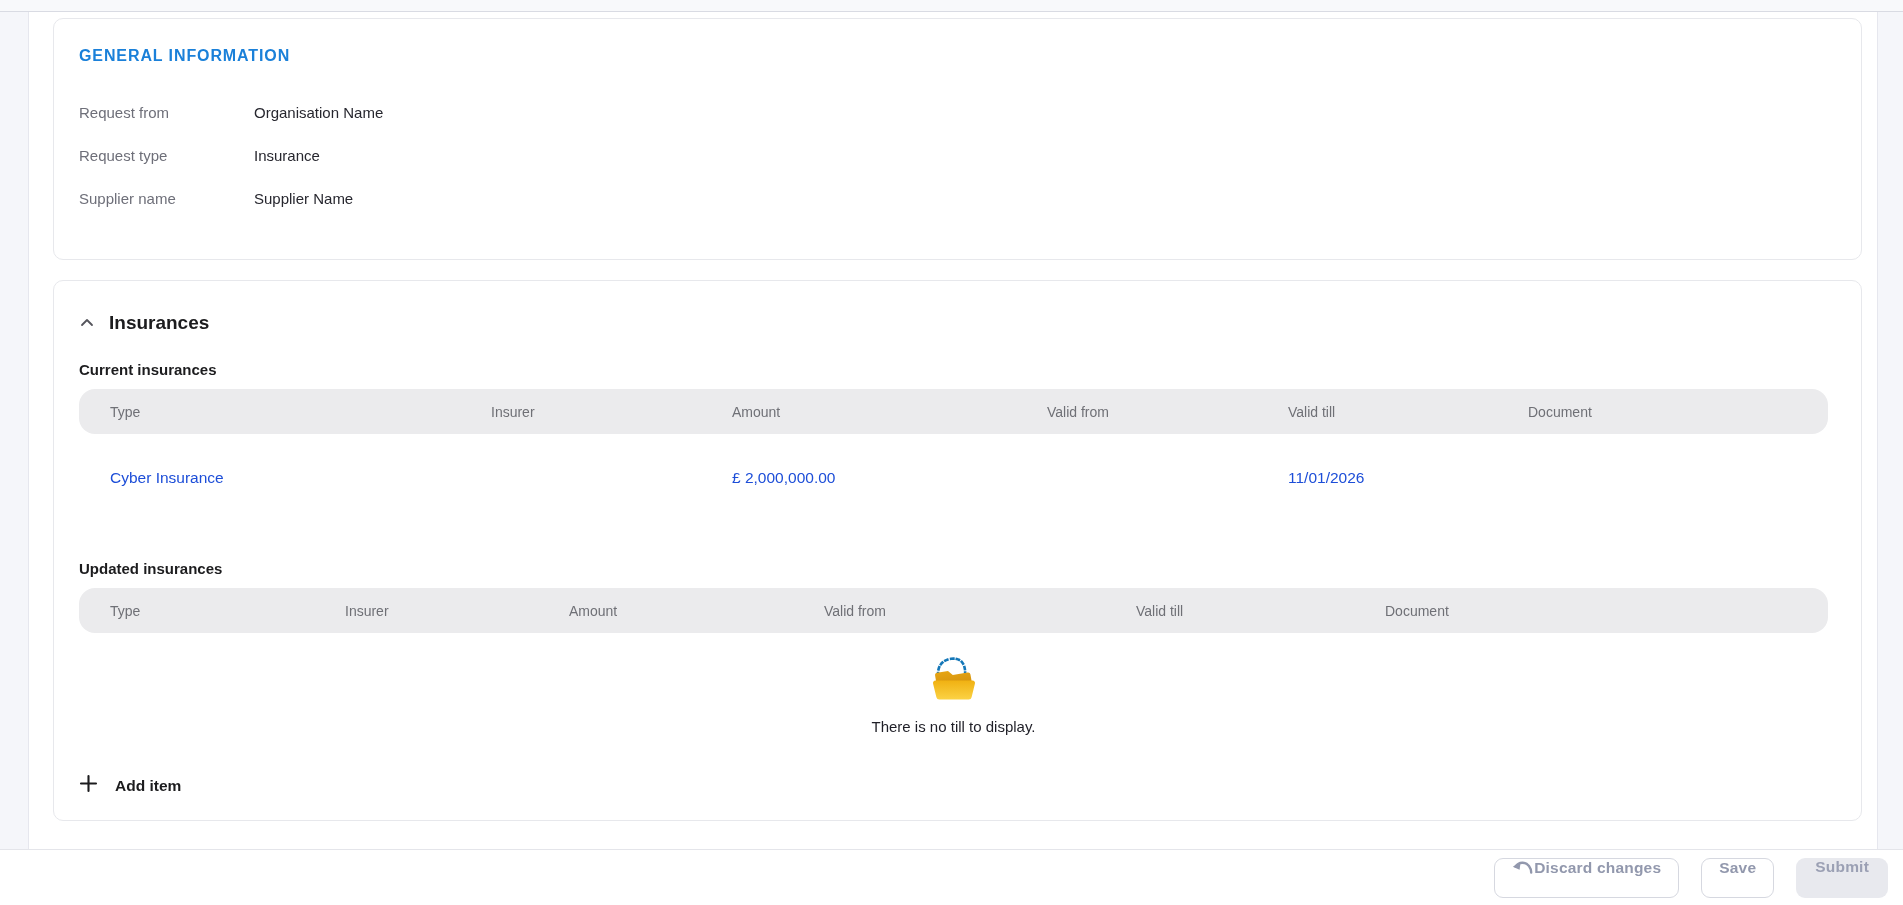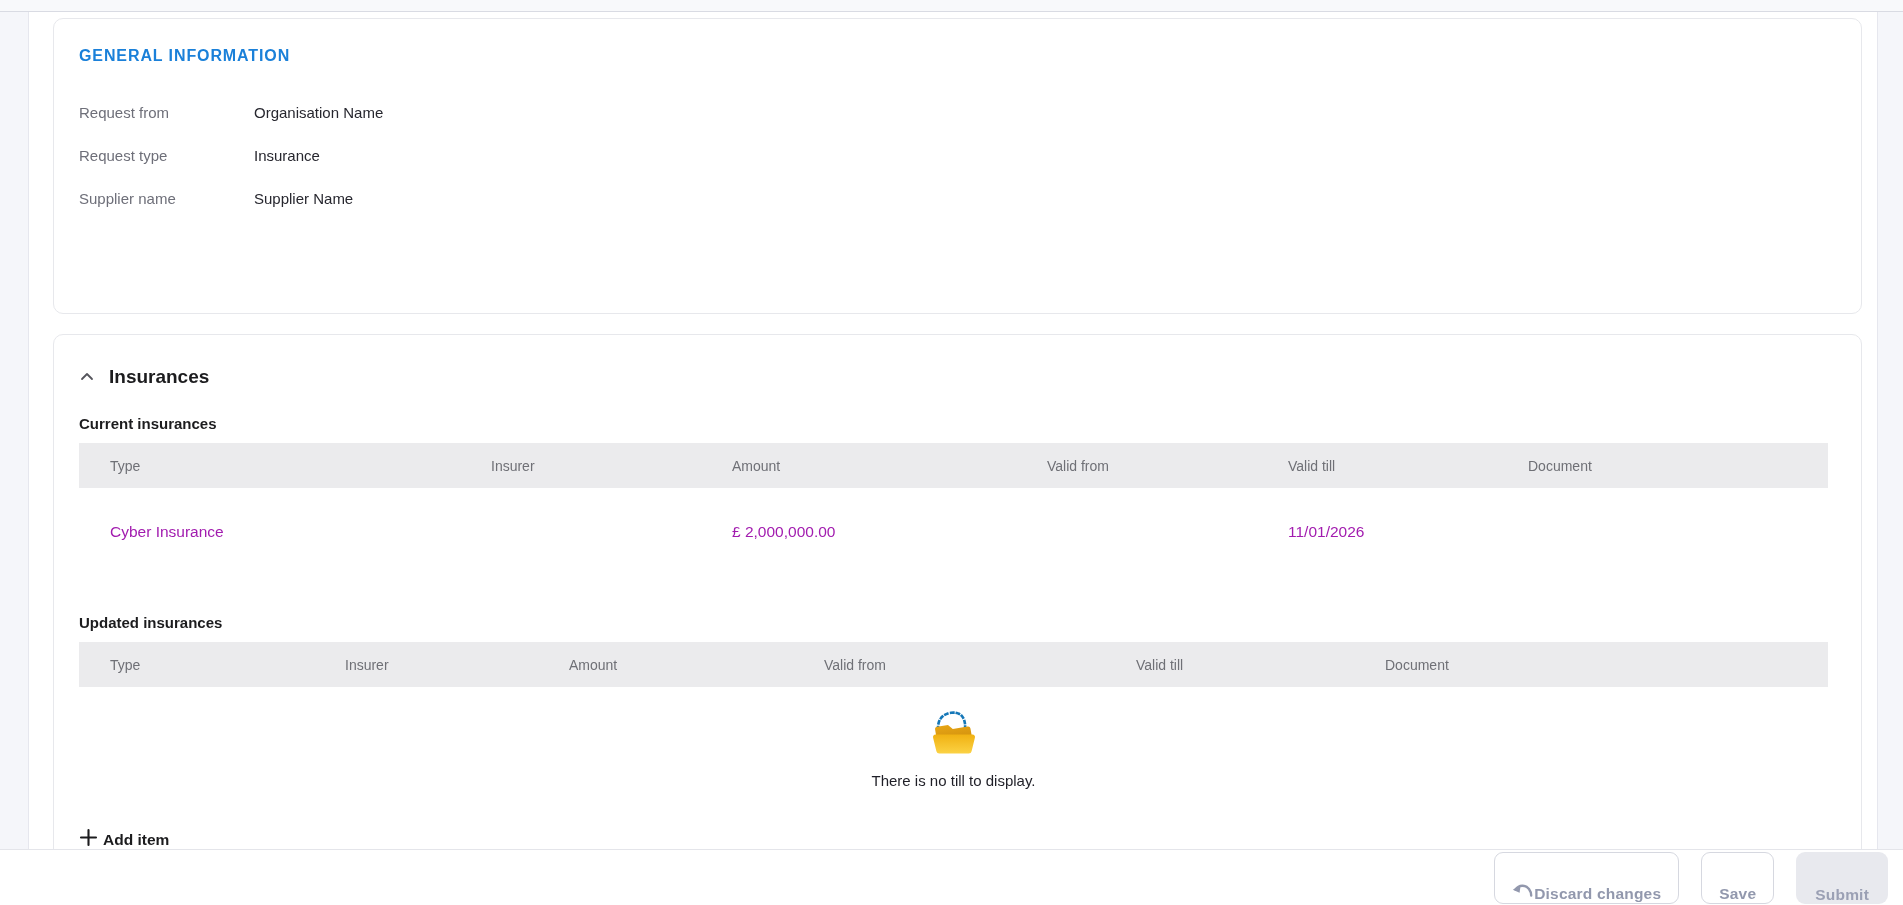--- a/index.html
+++ b/index.html
@@ -23,66 +23,66 @@
 
   .content {
     position:absolute; top:12px; left:30px; width:1846px; height:837px;
     background:#ffffff; overflow:hidden;
   }
   .card {
     background:#fff; border:1px solid #e7e8ec; border-radius:10px;
     margin-left:23px; margin-right:14px;
   }
   .card-general {
-    margin-top:6px; height:296px; padding:28px 25px 0 25px;
+    margin-top:6px; height:242px; padding:28px 25px 0 25px;
   }
   .card-general .card-title {
     color:#1a80d9; font-size:16px; font-weight:700; letter-spacing:0.9px;
   }
   .field-rows { margin-top:38px; }
   .field-row { display:flex; margin-bottom:23px; font-size:15px; line-height:20px; }
   .field-label { width:175px; color:#6e6f79; }
   .field-value { color:#27272f; }
 
   .card-insurances { margin-top:20px; height:541px; padding:30px 42px 0 25px; }
   .section-header { display:flex; align-items:center; gap:14px; height:24px; cursor:pointer; }
   .section-header .chev { display:flex; align-items:center; }
   .section-title { font-size:19px; font-weight:700; color:#1c1c1e; }
 
   .table-title { margin-top:26px; font-size:15px; font-weight:700; color:#1c1c1e; line-height:18px; }
   .tbl { width:1749px; }
   .tbl-head {
-    margin-top:10px; background:#ebebed; border-radius:0; height:45px;
+    margin-top:10px; background:#ebebed; border-radius:16px; height:45px;
     display:grid; align-items:center; font-size:14px; color:#6f7076;
   }
   .tbl-current .tbl-head, .tbl-current .tbl-row { grid-template-columns:412px 241px 315px 241px 240px auto; }
   .tbl-updated .tbl-head { grid-template-columns:266px 224px 255px 312px 249px auto; }
   .tbl-head > div:first-child, .tbl-row > div:first-child { padding-left:31px; }
   .tbl-row {
     display:grid; padding-top:34px; padding-bottom:46px;
-    font-size:15.5px; color:#a21caf; line-height:20px;
+    font-size:15.5px; color:#1d4ed8; line-height:20px;
   }
   .empty-state { margin-top:21px; text-align:center; }
   .empty-state .caption { margin-top:12px; font-size:15px; color:#1f1f27; }
 
   .add-item {
-    margin-top:39px; display:inline-flex; align-items:center; gap:5px;
+    margin-top:39px; display:inline-flex; align-items:center; gap:17px;
     font-size:15.5px; font-weight:600; color:#1c1c1e; cursor:pointer;
     background:none; border:none; font-family:inherit; padding:0;
   }
 
   .bottom-bar {
     position:absolute; left:0; bottom:0; width:1903px; height:56px;
     background:#fff; border-top:1px solid #e4e5ea;
     display:flex; align-items:center; justify-content:flex-end;
     gap:22px; padding-right:15px;
   }
   .btn {
-    height:52px; border-radius:9px; font-size:15.5px; font-weight:600;
-    letter-spacing:0.2px; display:inline-flex; align-items:flex-end; gap:0;
+    height:40px; border-radius:9px; font-size:15.5px; font-weight:600;
+    letter-spacing:0.2px; display:inline-flex; align-items:flex-start; gap:0;
     font-family:inherit; cursor:default;
   }
   .btn-outline { border:1px solid #d6d8e0; background:#fff; color:#9298ad; padding:0 17px; }
   .btn-filled  { border:none; background:#e8e9ee; color:#9ba0b4; padding:0 19px; }
 </style>
 </head>
 <body>
 
 <div class="top-strip"></div>
 <div class="gutter gutter-left"></div>

